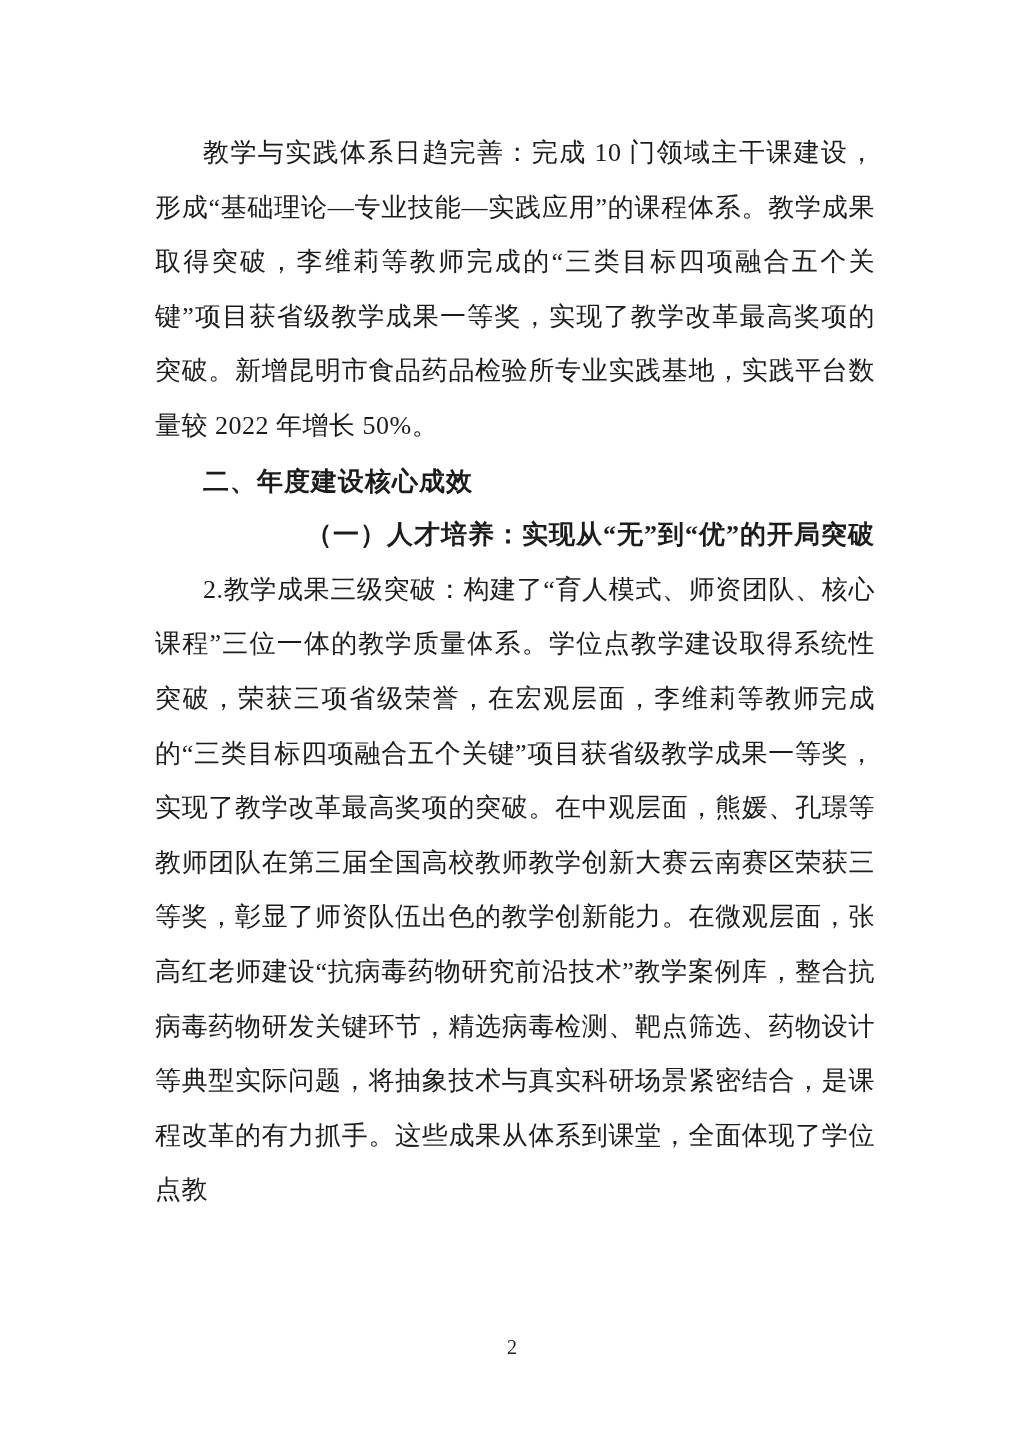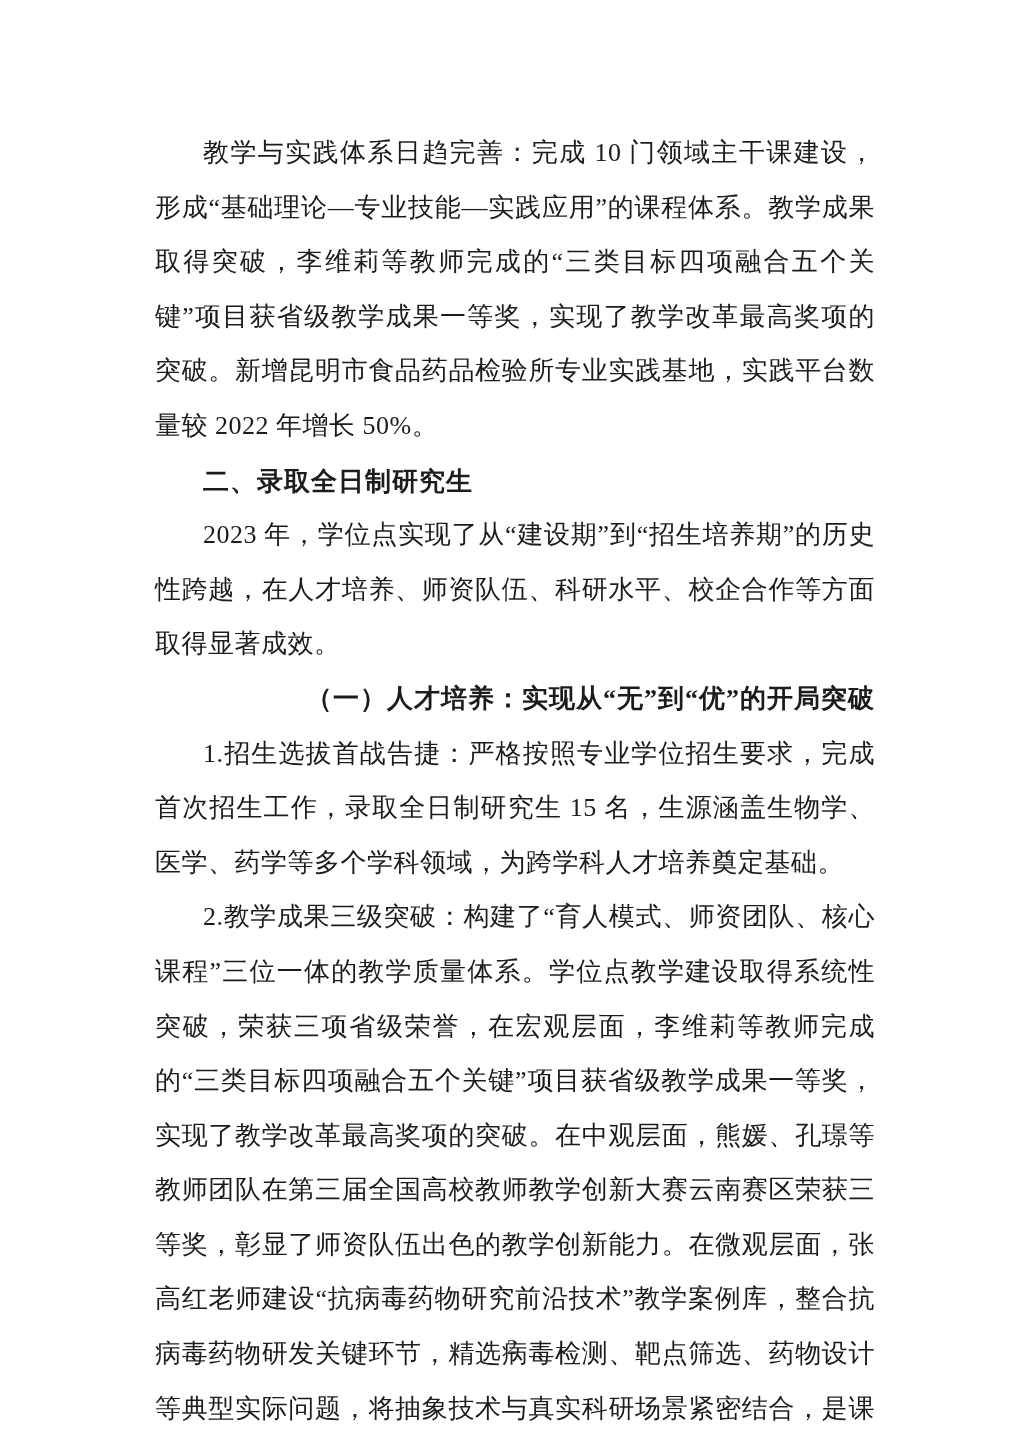--- a/index.html
+++ b/index.html
@@ -57,22 +57,20 @@
     color: #222222;
     font-family: "Liberation Serif", "DejaVu Serif", serif;
   }
 </style>
 </head>
 <body>
 
 <div class="page">
   <div class="content">
     <p class="body-text">教学与实践体系日趋完善：完成 10 门领域主干课建设，形成“基础理论—专业技能—实践应用”的课程体系。教学成果取得突破，李维莉等教师完成的“三类目标四项融合五个关键”项目获省级教学成果一等奖，实现了教学改革最高奖项的突破。新增昆明市食品药品检验所专业实践基地，实践平台数量较 2022 年增长 50%。</p>
-    <h2 class="heading-1">二、录取全日制研究生</h2>
-    <p class="body-text">2023 年，学位点实现了从“建设期”到“招生培养期”的历史性跨越，在人才培养、师资队伍、科研水平、校企合作等方面取得显著成效。</p>
+    <h2 class="heading-1">二、年度建设核心成效</h2>
     <h3 class="heading-2">（一）人才培养：实现从“无”到“优”的开局突破</h3>
-    <p class="body-text">1.招生选拔首战告捷：严格按照专业学位招生要求，完成首次招生工作，录取全日制研究生 15 名，生源涵盖生物学、医学、药学等多个学科领域，为跨学科人才培养奠定基础。</p>
     <p class="body-text">2.教学成果三级突破：构建了“育人模式、师资团队、核心课程”三位一体的教学质量体系。学位点教学建设取得系统性突破，荣获三项省级荣誉，在宏观层面，李维莉等教师完成的“三类目标四项融合五个关键”项目获省级教学成果一等奖，实现了教学改革最高奖项的突破。在中观层面，熊媛、孔璟等教师团队在第三届全国高校教师教学创新大赛云南赛区荣获三等奖，彰显了师资队伍出色的教学创新能力。在微观层面，张高红老师建设“抗病毒药物研究前沿技术”教学案例库，整合抗病毒药物研发关键环节，精选病毒检测、靶点筛选、药物设计等典型实际问题，将抽象技术与真实科研场景紧密结合，是课程改革的有力抓手。这些成果从体系到课堂，全面体现了学位点教</p>
   </div>
   <div class="footer">
     <span class="page-number">2</span>
   </div>
 </div>
 
 </body></html>

